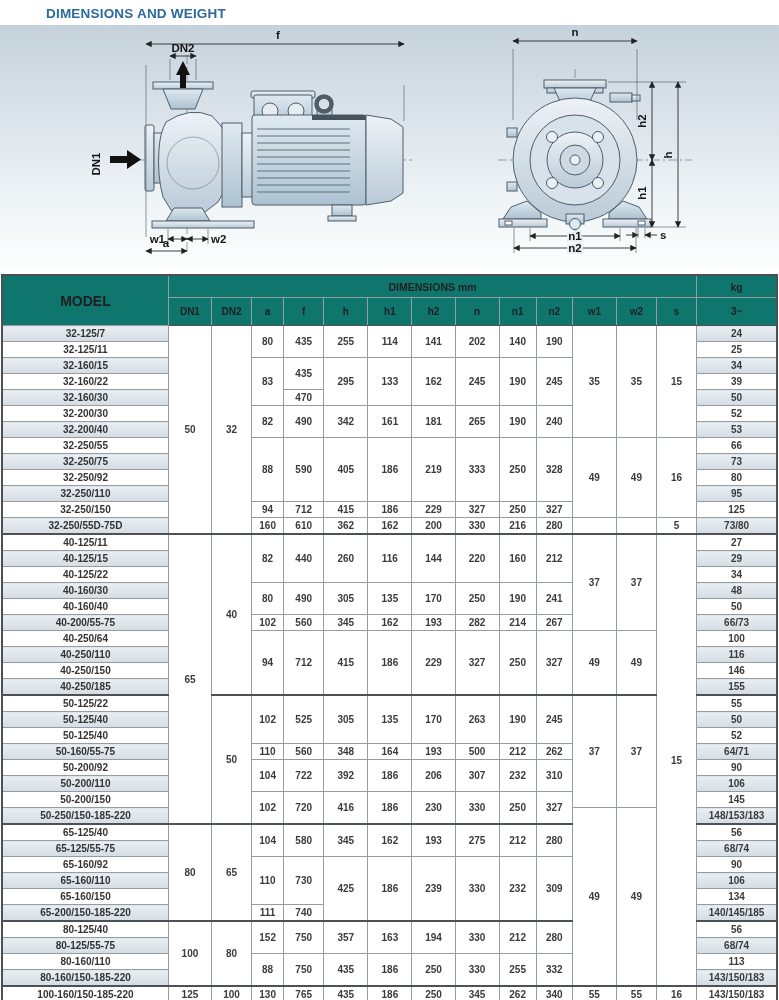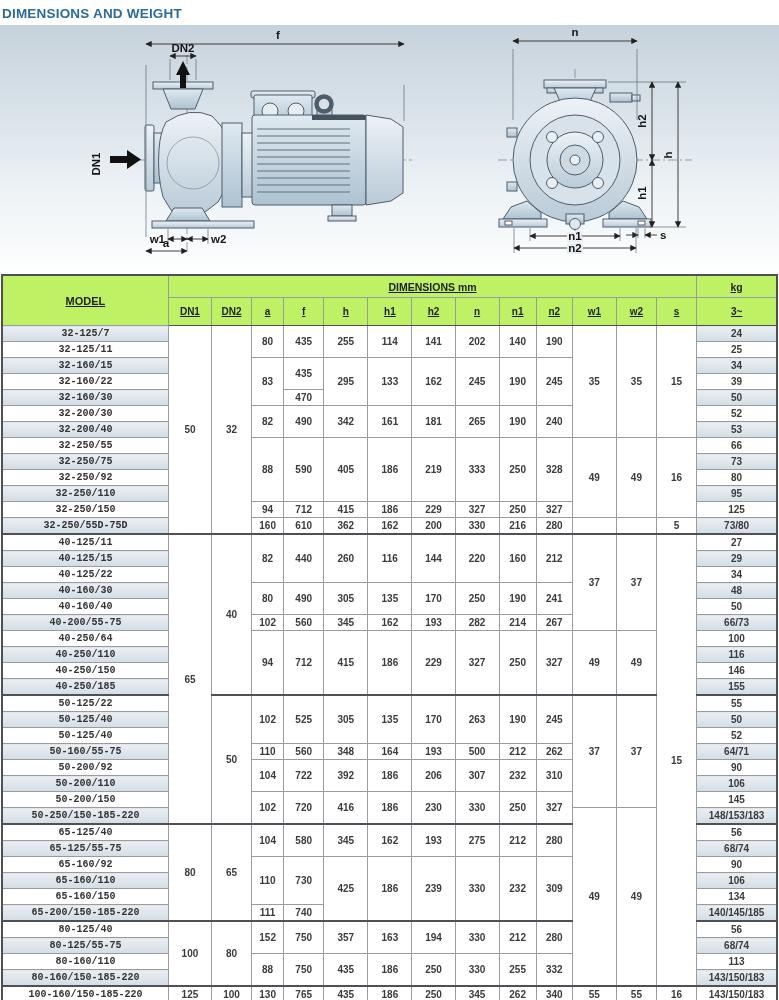--- a/index.html
+++ b/index.html
@@ -1,33 +1,33 @@
 <!DOCTYPE html>
 <html><head>
 <meta charset="utf-8">
 <style>
   html,body{margin:0;padding:0;}
   body{width:779px;height:1000px;background:#fff;font-family:"Liberation Sans",sans-serif;overflow:hidden;}
-  .title{color:#2b6a9d;font-weight:bold;font-size:13.5px;letter-spacing:.2px;padding:6px 0 0 2px;}
+  .title{color:#2b6a9d;font-weight:bold;font-size:13.5px;letter-spacing:.2px;padding:6px 0 0 2px;margin-left:44px;}
   .diagram{position:relative;width:779px;height:244px;margin-top:4px;
     background:linear-gradient(180deg,#c6d2db 0%,#d9e2e9 35%,#eef3f6 70%,#fdfefe 100%);}
   svg text.lbl{font:bold 11.5px "Liberation Sans",sans-serif;fill:#151515;}
   svg text.lblk{font:bold 11.5px "Liberation Sans",sans-serif;fill:#151515;paint-order:stroke;stroke:#e9eff3;stroke-width:4px;}
   svg .dim{stroke:#2a2a2a;stroke-width:.9;fill:none;}
   svg .ext{stroke:#5c6b77;stroke-width:.7;fill:none;}
   svg .cl{stroke:#6b7a86;stroke-width:.7;fill:none;stroke-dasharray:9 3 2 3;}
   svg .out{stroke:#4e5d6a;stroke-width:1;}
   table{border-collapse:collapse;table-layout:fixed;width:777px;margin:5px 0 0 1px;border:2px solid #4d5156;}
   th,td{border:1px solid #969ca2;padding:0;text-align:center;white-space:nowrap;overflow:hidden;}
-  thead th{font-weight:bold;color:#1f1f1f;background:#bef264;text-decoration:underline;}
+  thead th{font-weight:bold;color:#1f1f1f;background:#0f766e;}
   th.grpH{height:21px;font-size:10.5px;}
   th.colH{height:27px;font-size:10px;}
-  th.modelH{font-size:11px;}
+  th.modelH{font-size:14px;}
   tbody td{height:15px;font-size:10px;font-weight:bold;color:#3b3b3b;background:#fff;}
-  tbody td.m{color:#333;font-family:Liberation Mono, monospace;}
+  tbody td.m{color:#333;}
   tr.shade td.m, tr.shade td.kg{background:linear-gradient(180deg,#e9eef2 0%,#d4dde4 100%);}
   tr.grp td{border-top:2px solid #4d5156;}
   thead tr.cols th{border-bottom:1.5px solid #4d5156;}
 </style>
 </head>
 <body>
 
 <div class="title">DIMENSIONS AND WEIGHT</div>
 
 <div class="diagram">

